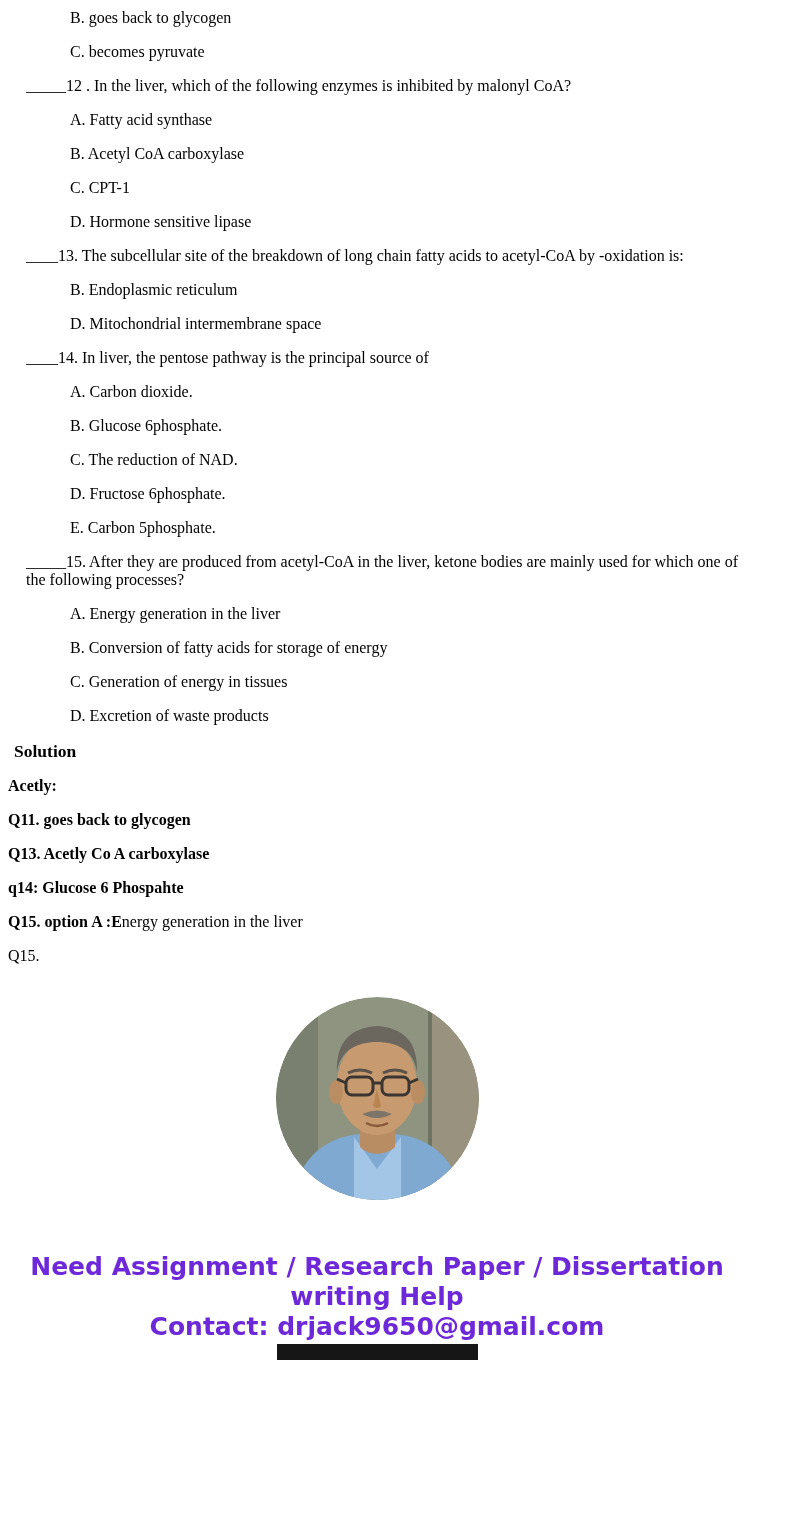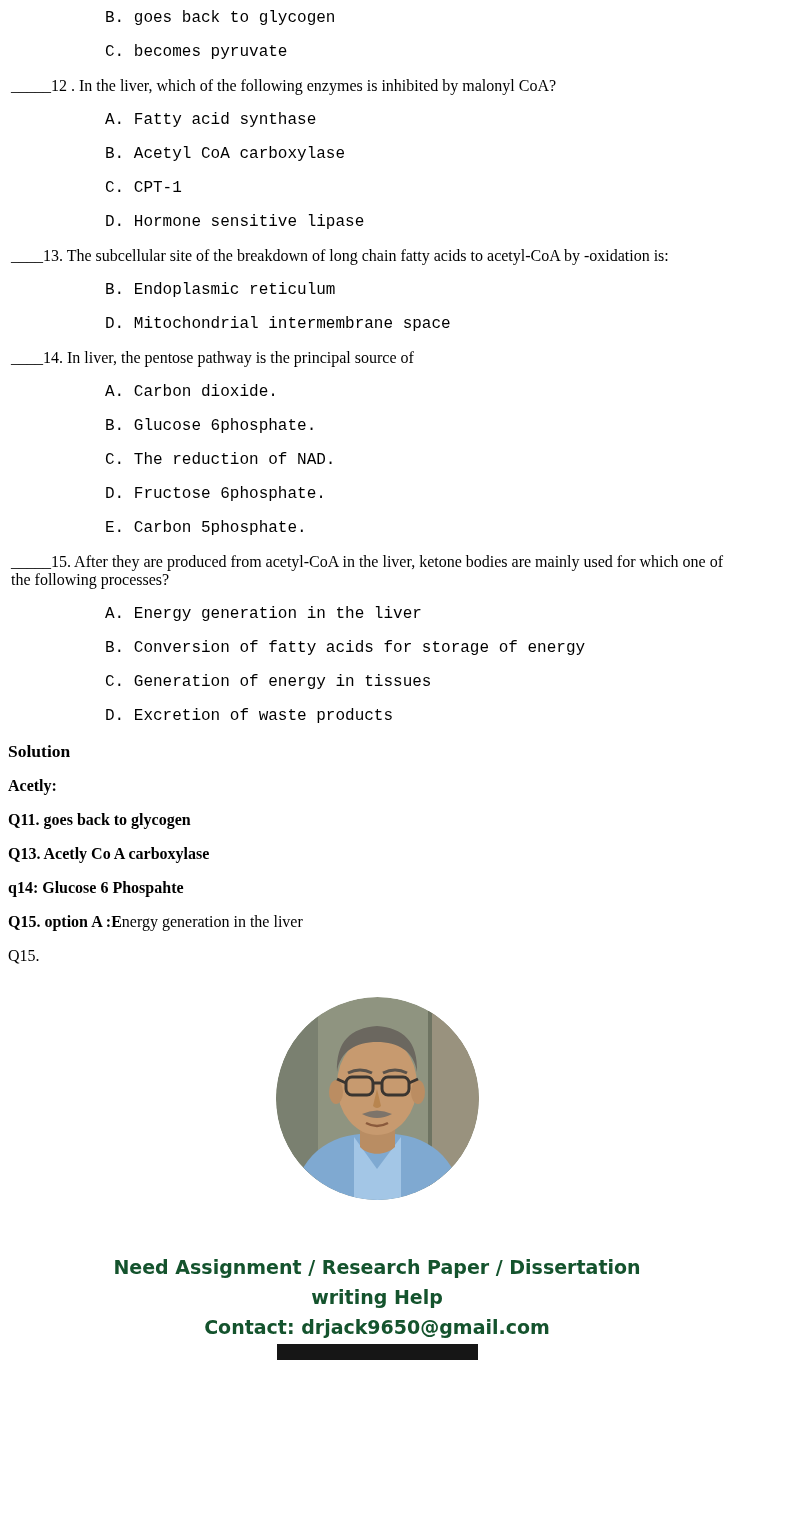--- a/index.html
+++ b/index.html
@@ -5,41 +5,41 @@
   html, body { margin: 0; padding: 0; background: #ffffff; }
   body {
     width: 794px;
     min-height: 1523px;
     color: #000000;
     font-family: "Liberation Serif", serif;
     font-size: 16px;
   }
   .doc { padding: 9px 48px 0 8px; }
   .doc p { margin: 0 0 16px 0; line-height: 18px; }
-  p.opt { margin-left: 97px; font-family: Liberation Mono, monospace; }
-  p.q { margin-left: 3px; }
+  p.opt { margin-left: 62px; }
+  p.q { margin-left: 18px; }
   h2.solution {
     font-family: "Liberation Serif", serif;
     font-size: 17.5px;
     font-weight: bold;
-    margin: 4px 0 16px 0;
+    margin: 4px 0 16px 6px;
     line-height: 20px;
   }
   p.ans { font-weight: bold; }
   p.ans .reg { font-weight: normal; }
   .avatar-wrap { display: flex; justify-content: center; margin-top: 32px; }
   .avatar-wrap svg { display: block; border-radius: 50%; }
   .footer {
     margin-top: 52px;
     text-align: center;
     font-family: "DejaVu Sans", sans-serif;
     font-weight: bold;
-    font-size: 19px;
+    font-size: 25px;
     line-height: 30px;
-    color: #14532d;
+    color: #6d28d9;
   }
   .video-bar {
     width: 201px;
     height: 16px;
     background: #161616;
     margin: 2px auto 0 auto;
   }
 </style>
 </head>
 <body>

